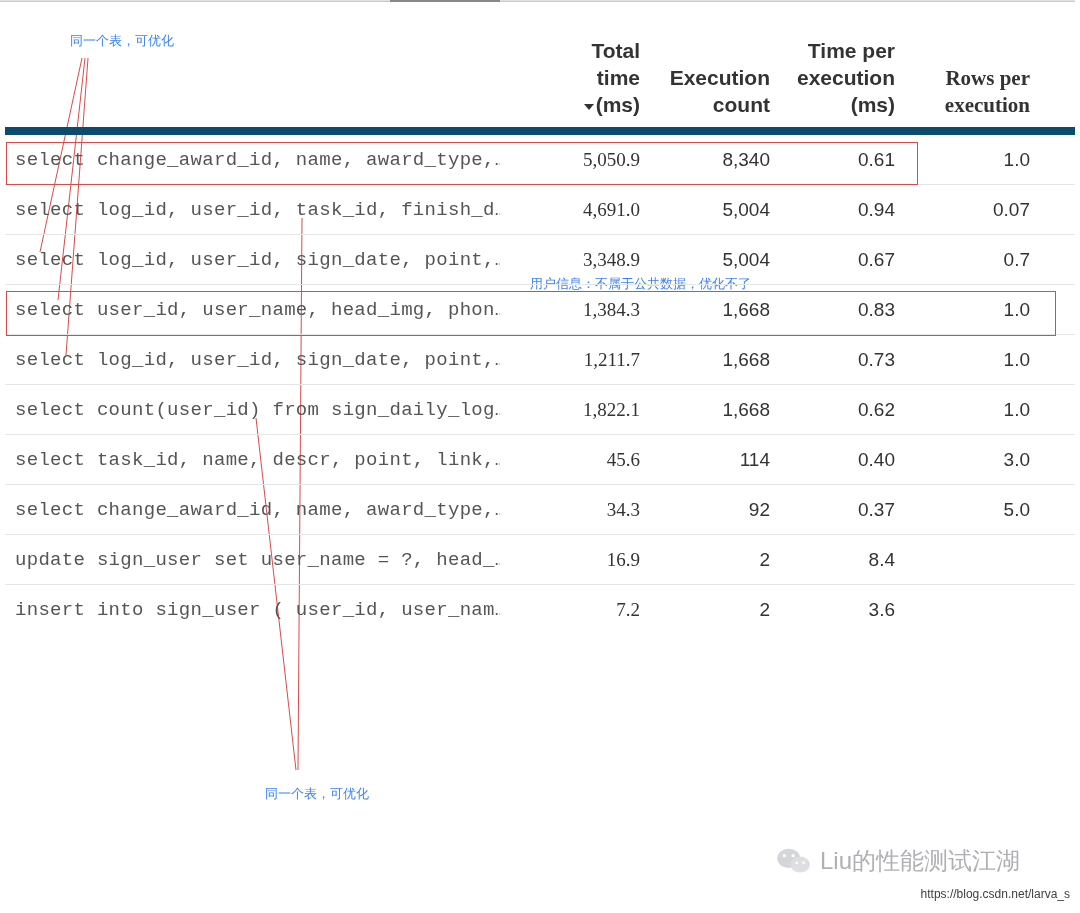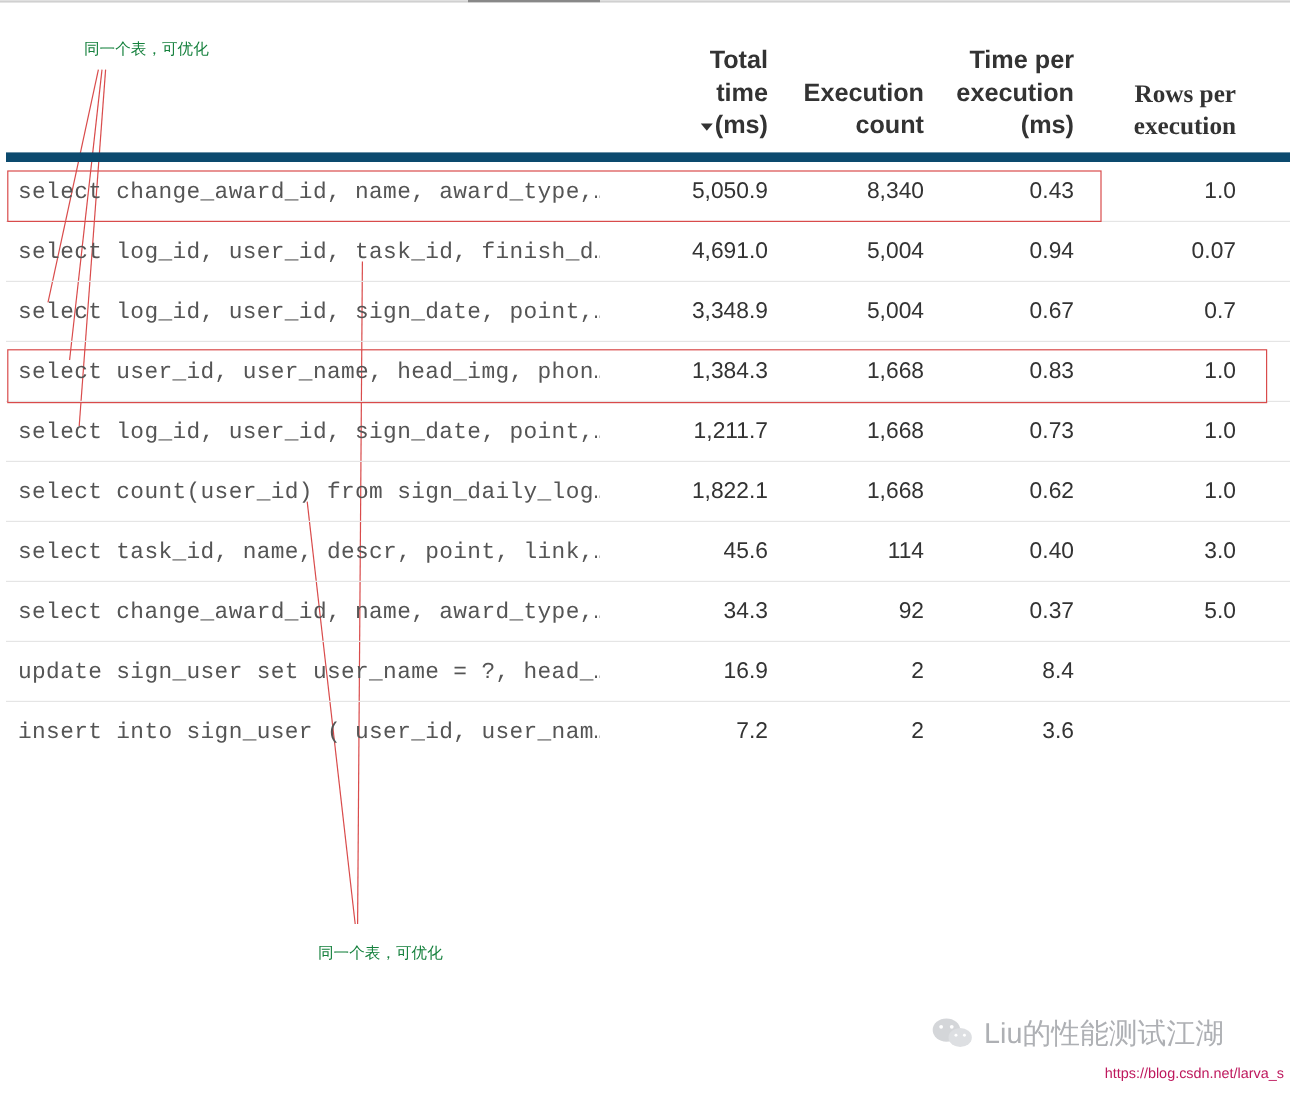--- a/index.html
+++ b/index.html
@@ -13,21 +13,21 @@
   }
   .container { position: relative; width: 100%; height: 100%; }
   .tab-row { position: absolute; top: 0; left: 0; right: 5px; height: 2px; display: flex; }
   .tab { height: 2px; background: #e0e0e0; }
   .tab1 { width: 390px; border-bottom: 1px solid #ccc; }
   .tab2 { width: 110px; border-bottom: 2px solid #888; background: #fff; }
   .tab3 { flex: 1; border-bottom: 1px solid #ccc; }
 
   .annot {
     position: absolute;
-    color: #15803d;
+    color: #3b82f6;
     font-size: 13px;
     font-family: "Microsoft YaHei", sans-serif;
     white-space: nowrap;
   }
 
   svg.lines { position: absolute; top: 0; left: 0; width: 1080px; height: 913px; pointer-events: none; }
   svg.lines line { stroke: #d94b4b; stroke-width: 1; }
 
   .headers {
     position: absolute;
@@ -85,21 +85,21 @@
     width: 485px;
     white-space: nowrap;
     overflow: hidden;
   }
   .cell {
     position: absolute;
     font-size: 19px;
     color: #333;
     text-align: right;
   }
-  .c-total { right: 435px; width: 120px; }
+  .c-total { right: 435px; width: 120px; font-family: Liberation Serif, serif; }
   .c-exec  { right: 305px; width: 120px; }
   .c-tpe   { right: 180px; width: 120px; }
   .c-rpe   { right: 45px;  width: 130px; }
 
   .hl-box {
     position: absolute;
     border: 1px solid #d94b4b;
     pointer-events: none;
   }
   .hl1 { top: 142px; left: 6px; width: 912px; height: 43px; }
@@ -114,37 +114,38 @@
     font-family: "Microsoft YaHei", sans-serif;
     display: flex;
     align-items: center;
     gap: 8px;
   }
   .wm-icon { opacity: 0.6; }
   .url-wm {
     position: absolute;
     bottom: 12px;
     right: 10px;
-    color: #be185d;
+    color: #404040;
     font-size: 12px;
     font-family: Arial, sans-serif;
   }
 </style>
 </head>
 <body>
 
 <div class="container">
 
   <div class="tab-row">
     <div class="tab tab1"></div>
     <div class="tab tab2"></div>
     <div class="tab tab3"></div>
   </div>
 
   <div class="annot" style="top:32px; left:70px;">同一个表，可优化</div>
+  <div class="annot" style="top:275px; left:530px;">用户信息：不属于公共数据，优化不了</div>
   <div class="annot" style="top:785px; left:265px;">同一个表，可优化</div>
 
   <svg class="lines">
     <line x1="82" y1="58" x2="40" y2="252"></line>
     <line x1="85" y1="58" x2="58" y2="300"></line>
     <line x1="88" y1="58" x2="66" y2="355"></line>
     <line x1="256" y1="418" x2="296" y2="770"></line>
     <line x1="302" y1="218" x2="298" y2="770"></line>
   </svg>
 
@@ -167,21 +168,21 @@
       <span>Rows per</span><br>
       <span>execution</span>
     </div>
   </div>
 
   <div class="table" id="tbody">
       <div class="row">
         <div class="sql">select change_award_id, name, award_type,…</div>
         <div class="cell c-total">5,050.9</div>
         <div class="cell c-exec">8,340</div>
-        <div class="cell c-tpe">0.43</div>
+        <div class="cell c-tpe">0.61</div>
         <div class="cell c-rpe">1.0</div>
       </div>
       <div class="row">
         <div class="sql">select log_id, user_id, task_id, finish_d…</div>
         <div class="cell c-total">4,691.0</div>
         <div class="cell c-exec">5,004</div>
         <div class="cell c-tpe">0.94</div>
         <div class="cell c-rpe">0.07</div>
       </div>
       <div class="row">

